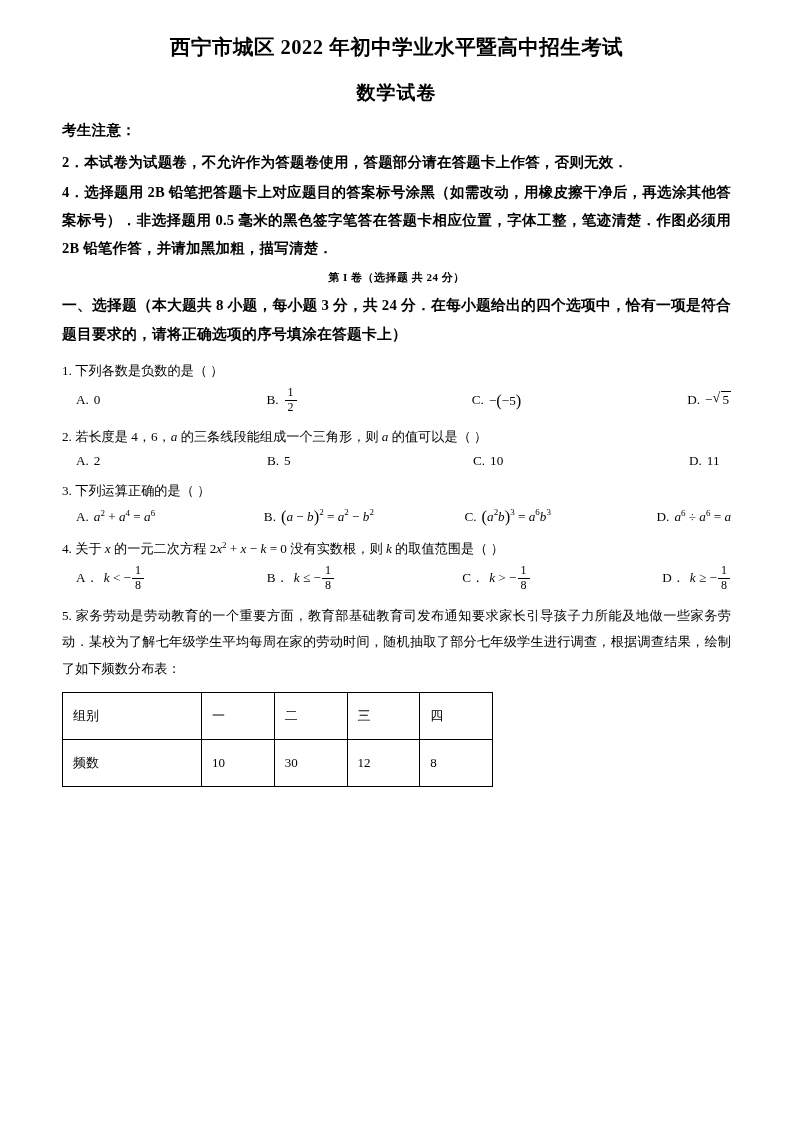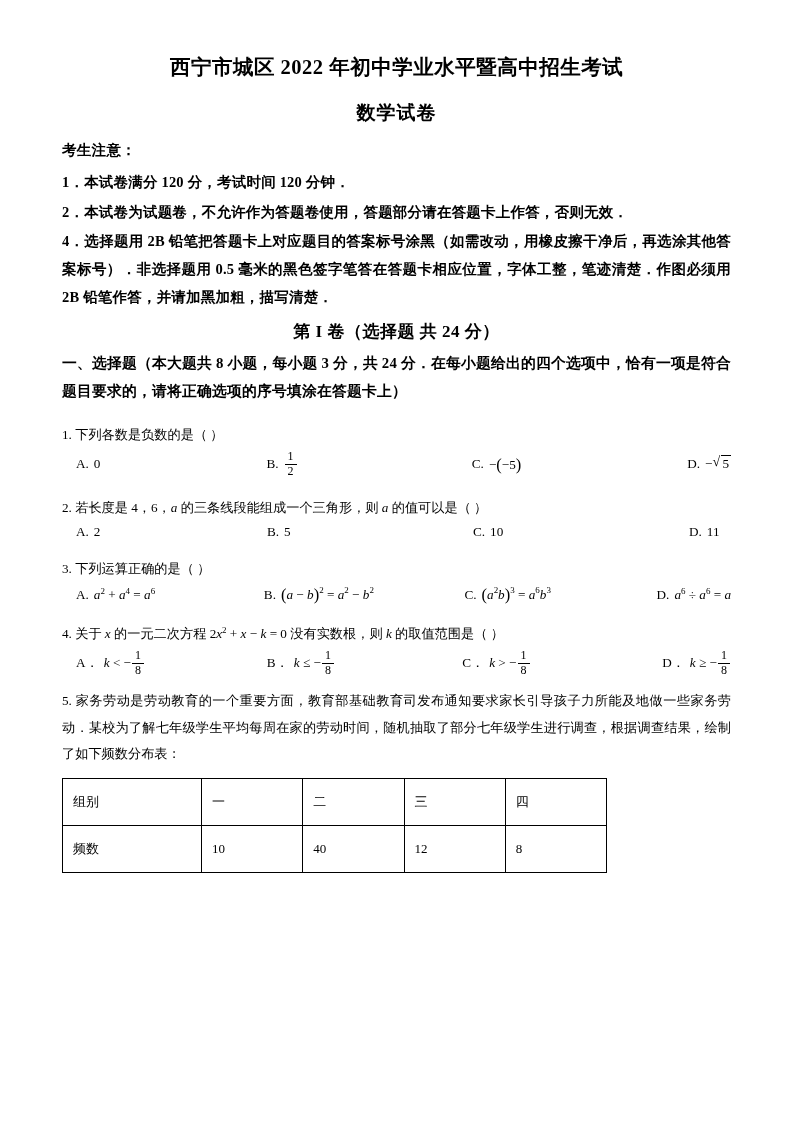--- a/index.html
+++ b/index.html
@@ -10,21 +10,21 @@
   body {
     width: 793px;
     height: 1122px;
     font-family: "Liberation Serif", "DejaVu Serif", serif;
     color: #000000;
     position: relative;
     overflow: hidden;
   }
   .page {
     box-sizing: border-box;
-    padding: 52px 62px 20px 62px;
+    padding: 32px 62px 20px 62px;
     width: 793px;
     height: 1122px;
   }
   .title-main {
     text-align: center;
     font-size: 20.5px;
     font-weight: bold;
     letter-spacing: 0.5px;
     line-height: 1.5;
     margin: 0 0 2px 0;
@@ -46,37 +46,37 @@
   .notice-item {
     font-size: 14.5px;
     font-weight: bold;
     line-height: 1.95;
     text-align: justify;
     letter-spacing: 0.2px;
     margin-bottom: 1px;
   }
   .section-center {
     text-align: center;
-    font-size: 17px;
+    font-size: 11px;
     font-weight: bold;
     margin: 8px 0 6px 0;
     letter-spacing: 0.5px;
   }
   .bigq {
     font-size: 14.8px;
     font-weight: bold;
     line-height: 1.95;
     text-align: justify;
     letter-spacing: 0.2px;
     margin-bottom: 4px;
   }
   .qstem {
     font-size: 13.2px;
     line-height: 1.9;
-    margin: 16px 0 2px 0;
+    margin: 9px 0 2px 0;
     text-align: justify;
   }
   .qstem-tall {
     font-size: 13.2px;
     line-height: 2.0;
     margin: 10px 0 2px 0;
     text-align: justify;
   }
   .opts {
     display: flex;
@@ -138,21 +138,21 @@
     padding: 0 2px 0 1px;
     display: inline-block;
   }
   sup { font-size: 0.68em; vertical-align: super; line-height: 0; }
 
   .big-paren { font-size: 1.25em; vertical-align: -0.09em; }
 
   table.freq {
     border-collapse: collapse;
     margin: 10px 0 0 0;
-    width: 545px;
+    width: 431px;
     table-layout: fixed;
   }
   table.freq td {
     border: 1px solid #000;
     height: 38px;
     padding: 4px 10px;
     font-size: 13px;
     vertical-align: middle;
   }
   table.freq td.c1 { width: 118px; }
@@ -160,21 +160,20 @@
 </style>
 </head>
 <body>
 
 <div class="page">
 
   <div class="title-main">西宁市城区 2022 年初中学业水平暨高中招生考试</div>
   <div class="title-sub">数学试卷</div>
 
   <div class="notice-head">考生注意：</div>
-  <div class="notice-item">1．本试卷满分 120 分，考试时间 120 分钟．</div>
   <div class="notice-item">2．本试卷为试题卷，不允许作为答题卷使用，答题部分请在答题卡上作答，否则无效．</div>
   <div class="notice-item">4．选择题用 2B 铅笔把答题卡上对应题目的答案标号涂黑（如需改动，用橡皮擦干净后，再选涂其他答案标号）．非选择题用 0.5 毫米的黑色签字笔答在答题卡相应位置，字体工整，笔迹清楚．作图必须用 2B 铅笔作答，并请加黑加粗，描写清楚．</div>
 
   <div class="section-center">第 I 卷（选择题   共 24 分）</div>
   <div class="bigq">一、选择题（本大题共 8 小题，每小题 3 分，共 24 分．在每小题给出的四个选项中，恰有一项是符合题目要求的，请将正确选项的序号填涂在答题卡上）</div>
 
   <div class="qstem">1. 下列各数是负数的是（      ）</div>
   <div class="opts indent">
     <span class="opt w-a"><span class="lab">A.</span>0</span>
     <span class="opt w-b"><span class="lab">B.</span><span class="frac"><span class="num">1</span><span class="den">2</span></span></span>
@@ -213,20 +212,20 @@
         <tr>
       <td class="c1">组别</td>
       <td>一</td>
       <td>二</td>
       <td>三</td>
       <td>四</td>
     </tr>
     <tr>
       <td class="c1">频数</td>
       <td>10</td>
-      <td>40</td>
+      <td>30</td>
       <td>12</td>
       <td>8</td>
     </tr>
   </tbody>
     </table>
 
 </div>
 
 </body></html>

